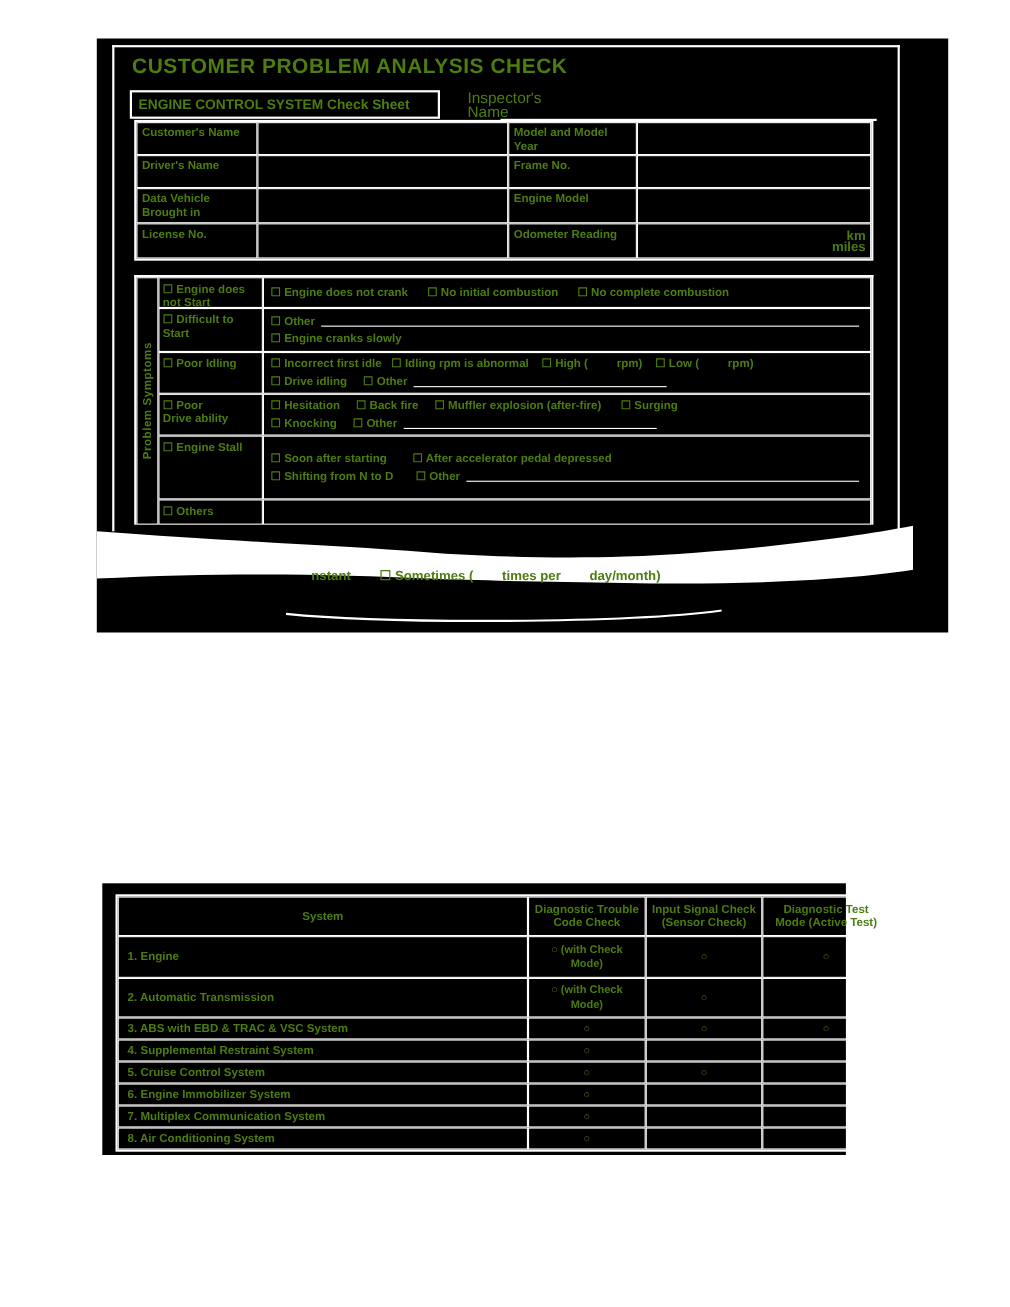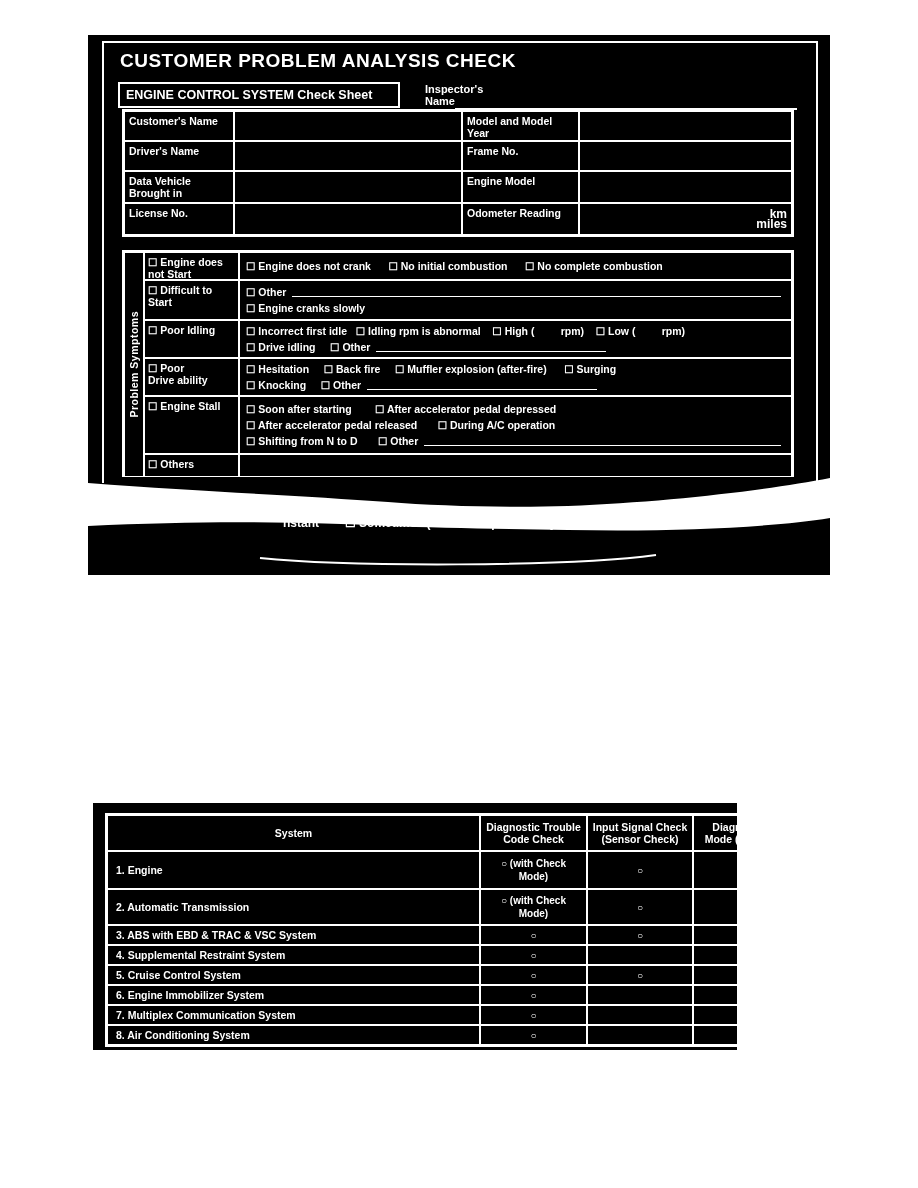--- a/index.html
+++ b/index.html
@@ -1,28 +1,28 @@
 <!DOCTYPE html>
 <html><head>
 <meta charset="utf-8">
 <style>
   html,body{margin:0;padding:0;background:#ffffff;}
   .page{position:relative;width:918px;height:1188px;background:#ffffff;overflow:hidden;
         font-family:"Liberation Sans", sans-serif;}
-  .scan{position:absolute;background:#000;color:#ffffff;}
+  .scan{position:absolute;background:#000;color:#4d7c0f;padding-left:32px;}
   #sheet{left:88px;top:35px;width:742px;height:540px;}
   #systbl-region{left:93px;top:803px;width:644px;height:247px;}
 
   
   .frame{position:absolute;left:14px;top:6px;width:712px;height:440px;
          border:2px solid #fff;border-bottom:none;}
   .title{position:absolute;left:32px;top:15px;font-size:19px;font-weight:bold;letter-spacing:.5px;}
   .subbox{position:absolute;left:30px;top:47px;width:272px;height:22px;border:2px solid #fff;
           font-size:12.5px;font-weight:bold;line-height:22px;padding-left:6px;}
-  .insp{position:absolute;left:337px;top:48px;width:78px;font-size:11px;font-weight:bold;line-height:12px;}
+  .insp{position:absolute;left:337px;top:48px;width:78px;font-size:14px;font-weight:normal;line-height:12px;}
   .insp-line{position:absolute;left:367px;top:73px;width:342px;border-bottom:2px solid #fff;height:0;}
 
   .info{position:absolute;left:34px;top:74px;width:668px;border:2px solid #fff;
         display:grid;grid-template-columns:110px 228px 117px 213px;
         grid-template-rows:30px 30px 32px 32px;}
   .info .c{border:1px solid #fff;font-size:10.5px;font-weight:bold;padding:3px 4px;
            white-space:pre-line;overflow:hidden;}
   .info .note{display:flex;justify-content:flex-end;align-items:center;text-align:right;
               font-size:12px;line-height:10px;}
 
@@ -120,21 +120,20 @@
       <div class="sname" style="grid-row:4">☐ Poor
 Drive ability</div>
       <div class="sdet" style="grid-row:4">
         <div class="dline"><span>☐ Hesitation     ☐ Back fire     ☐ Muffler explosion (after-fire)      ☐ Surging</span></div>
         <div class="dline"><span>☐ Knocking     ☐ Other</span><span class="rule short"></span></div>
       </div>
 
       <div class="sname" style="grid-row:5">☐ Engine Stall</div>
       <div class="sdet" style="grid-row:5">
         <div class="dline"><span>☐ Soon after starting        ☐ After accelerator pedal depressed</span></div>
-        <div class="dline"><span>☐ After accelerator pedal released       ☐ During A/C operation</span></div>
         <div class="dline"><span>☐ Shifting from N to D       ☐ Other</span><span class="rule"></span></div>
       </div>
 
       <div class="sname" style="grid-row:6">☐ Others</div>
       <div class="sdet" style="grid-row:6"></div>
     </div>
 
     <svg class="tear" viewBox="0 0 742 125">
       <path fill="#ffffff" d="M0,33 C120,42 220,46 300,52 C350,56 420,58 480,56 C580,52 680,40 742,28
                               L742,68 C680,78 580,82 480,80 C420,79 350,78 300,76 C220,72 120,70 0,76 Z"></path>

